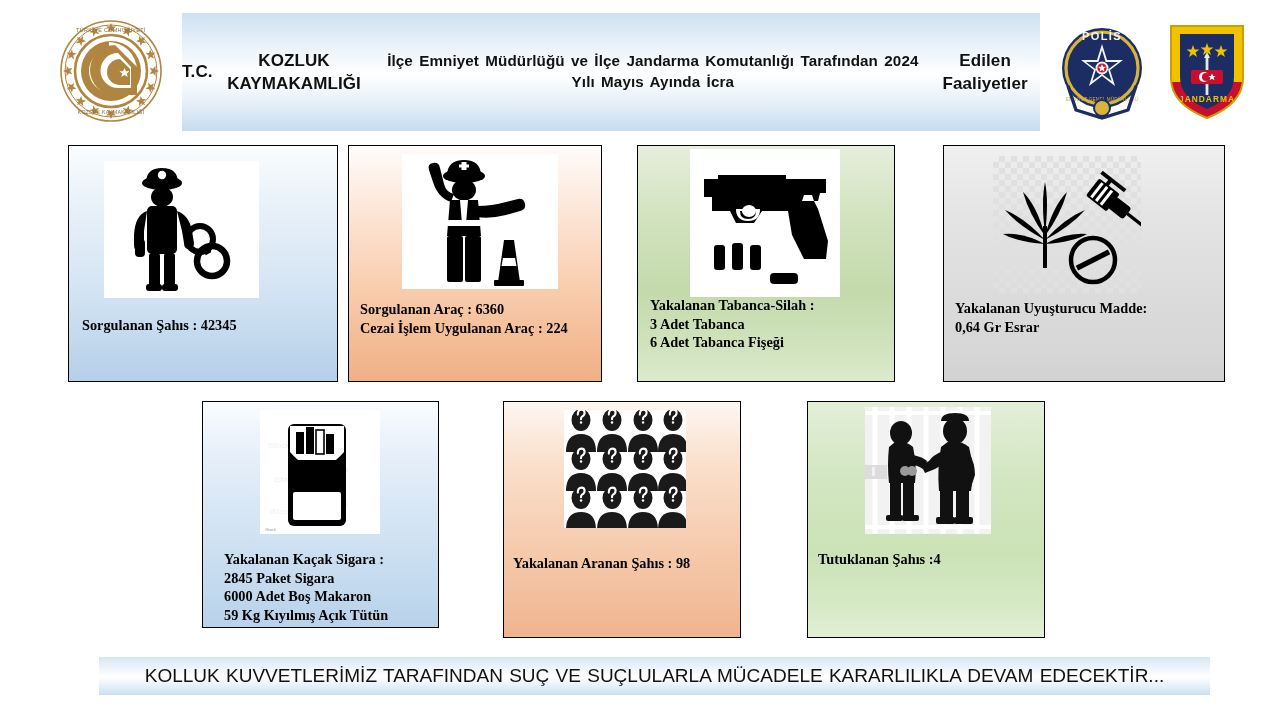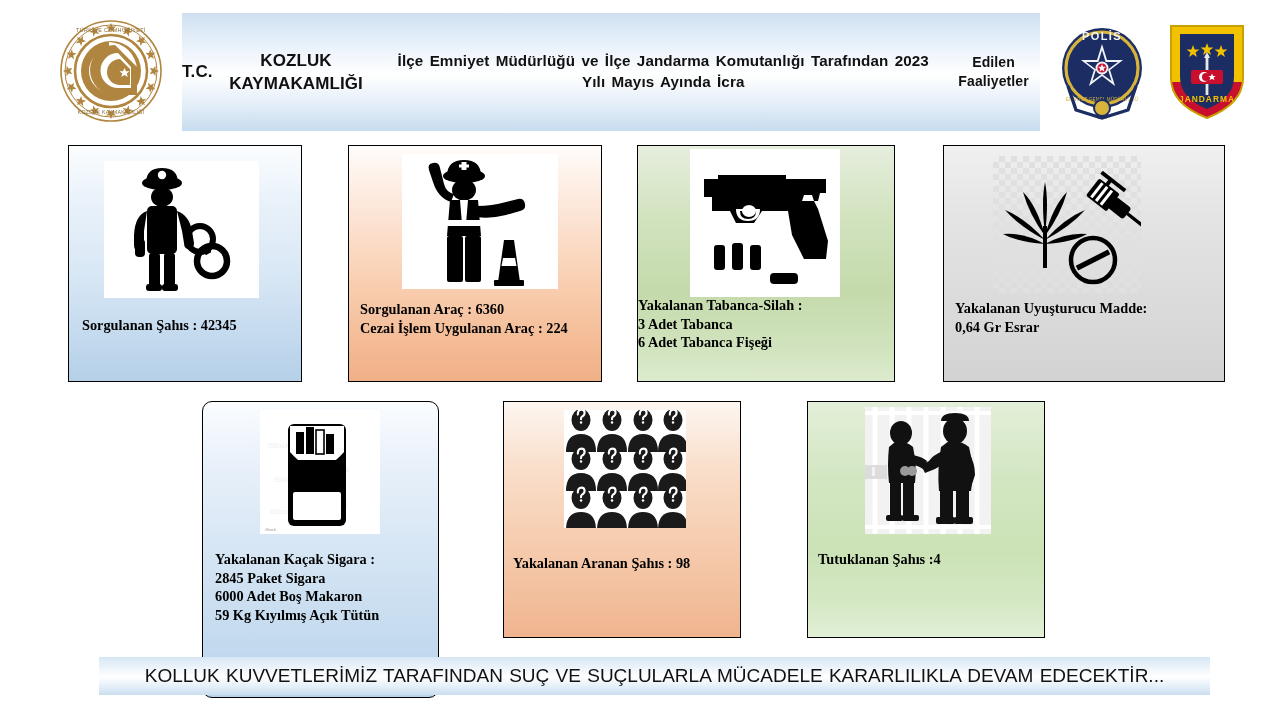--- a/index.html
+++ b/index.html
@@ -19,21 +19,21 @@
     display:flex; flex-direction:row; align-items:center; justify-content:center;
   }
   .hdr-line{
     font-family:"Liberation Sans", sans-serif;
     font-weight:bold; color:#111; text-align:center;
     letter-spacing:.1px; line-height:1.38;
   }
   #hdr-l1{ font-size:17px; }
   #hdr-l2{ font-size:17px; }
   #hdr-l3{ font-size:15.2px; word-spacing:2px; padding:0 6px; }
-  #hdr-l4{ font-size:14px; }
+  #hdr-l4{ font-size:17px; }
 
   
   #logo-gov{ position:absolute; left:49px; top:18px; width:124px; height:110px; }
   #logo-polis{ position:absolute; left:1053px; top:22px; width:98px; height:100px; }
   #logo-jandarma{ position:absolute; left:1163px; top:22px; width:88px; height:100px; }
 
   
   .card{
     position:absolute; border:1.4px solid #000;
     overflow:hidden;
@@ -176,25 +176,25 @@
         <circle cx="0" cy="40" r="9" fill="#1b2d63"></circle>
         <circle cx="0" cy="40" r="7" fill="#d9b43c"></circle>
         <text x="0" y="51" font-family="'Liberation Sans',sans-serif" font-size="4" fill="#1b2d63" text-anchor="middle">1845</text>
       </g>
     </svg>
   </div>
 
   <div id="header-banner">
     <div class="hdr-line" id="hdr-l1">T.C.</div>
     <div class="hdr-line" id="hdr-l2">KOZLUK KAYMAKAMLIĞI</div>
-    <div class="hdr-line" id="hdr-l3">İlçe Emniyet Müdürlüğü  ve İlçe Jandarma  Komutanlığı  Tarafından  2023 Yılı Mayıs  Ayında  İcra</div>
+    <div class="hdr-line" id="hdr-l3">İlçe Emniyet Müdürlüğü  ve İlçe Jandarma  Komutanlığı  Tarafından  2024 Yılı Mayıs  Ayında  İcra</div>
     <div class="hdr-line" id="hdr-l4">Edilen Faaliyetler</div>
   </div>
 
-  <div class="card g-blue" style="left:68px; top:145px; width:234px; height:237px;">
+  <div class="card g-blue" style="left:68px; top:145px; width:270px; height:237px;">
     <div class="card-icon" style="left:35px; top:15px; width:155px; height:137px;">
       <svg viewBox="0 0 155 137" width="155" height="137">
         <g fill="#000">
           <ellipse cx="58" cy="22" rx="20" ry="7"></ellipse>
           <path d="M 42 22 Q 42 7 58 7 Q 74 7 74 22 Z"></path>
           <rect x="40" y="20" width="36" height="6" rx="2"></rect>
           <circle cx="58" cy="14" r="4.2" fill="#fff"></circle>
           <ellipse cx="58" cy="36" rx="11" ry="10"></ellipse>
           <rect x="43" y="45" width="30" height="48" rx="5"></rect>
           <path d="M 43 50 Q 31 54 30 74 L 30 84 Q 30 90 35 90 Q 40 90 40 84 L 40 70 Z"></path>
@@ -258,21 +258,21 @@
           <path d="M 46 60 Q 46 72 58 72 Q 70 72 70 60 Z" fill="#fff"></path>
           <path d="M 50 62 Q 50 70 58 70 Q 66 70 66 62 Z" fill="#000"></path>
           <ellipse cx="59" cy="62" rx="7" ry="6" fill="#fff"></ellipse>
           <rect x="24" y="96" width="11" height="25" rx="3"></rect>
           <rect x="42" y="94" width="11" height="27" rx="3"></rect>
           <rect x="60" y="96" width="11" height="25" rx="3"></rect>
           <rect x="80" y="124" width="28" height="11" rx="4"></rect>
         </g>
       </svg>
     </div>
-    <div class="card-text" style="top:150px; font-size:14.3px;">
+    <div class="card-text" style="top:150px; padding-left:12px; font-size:14.3px;">
       <span class="tl">Yakalanan  Tabanca-Silah :</span>
       <span class="tl">3 Adet Tabanca</span>
       <span class="tl">6 Adet Tabanca Fişeği</span>
     </div>
   </div>
 
   <div class="card g-gray" style="left:943px; top:145px; width:282px; height:237px;">
     <div class="card-icon checker" style="left:49px; top:10px; width:148px; height:137px; background-color:transparent;">
       <svg viewBox="0 0 148 137" width="148" height="137">
         <g fill="#000">
@@ -308,21 +308,21 @@
           </g>
         </g>
       </svg>
     </div>
     <div class="card-text" style="top:153px; padding-left:11px; font-size:14.3px;">
       <span class="tl">Yakalanan  Uyuşturucu Madde:</span>
       <span class="tl"> 0,64 Gr Esrar</span>
     </div>
   </div>
 
-  <div class="card g-blue2" style="left:202px; top:401px; width:237px; height:297px;border-radius:10px;">
+  <div class="card g-blue2" style="left:202px; top:401px; width:237px; height:227px;">
     <div class="card-icon" style="left:57px; top:8px; width:120px; height:124px;">
       <svg viewBox="0 0 120 124" width="120" height="124">
         <g opacity="0.10" fill="#4a4a4a" font-family="'Liberation Sans',sans-serif" font-size="8">
           <text x="8" y="38">iStock</text>
           <text x="64" y="28">iStock</text>
           <text x="14" y="72">iStock</text>
           <text x="68" y="62">iStock</text>
           <text x="10" y="104">iStock</text>
           <text x="66" y="96">iStock</text>
         </g>
@@ -332,21 +332,21 @@
           <rect x="36" y="22" width="8" height="22"></rect>
           <rect x="46" y="17" width="8" height="27"></rect>
           <rect x="56" y="20" width="8" height="24" fill="#fff" stroke="#000" stroke-width="1.6"></rect>
           <rect x="66" y="24" width="8" height="20"></rect>
           <path d="M 30 42 Q 44 58 57 58 Q 70 58 84 42 L 84 50 L 30 50 Z"></path>
           <rect x="33" y="82" width="48" height="28" rx="2" fill="#fff"></rect>
         </g>
         <text x="5" y="121" font-family="'Liberation Sans',sans-serif" font-size="4" fill="#999">iStock</text>
       </svg>
     </div>
-    <div class="card-text" style="top:148px; padding-left:12px; font-size:14.3px;">
+    <div class="card-text" style="top:148px; padding-left:21px; font-size:14.3px;">
       <span class="tl">Yakalanan  Kaçak Sigara  :</span>
       <span class="tl">2845 Paket Sigara</span>
       <span class="tl">6000 Adet Boş Makaron</span>
       <span class="tl">59 Kg Kıyılmış Açık Tütün</span>
     </div>
   </div>
 
   <div class="card g-orange2" style="left:503px; top:401px; width:238px; height:237px;">
     <div class="card-icon" style="left:60px; top:8px; width:122px; height:118px;">
       <svg viewBox="0 0 122 118" width="122" height="118">

